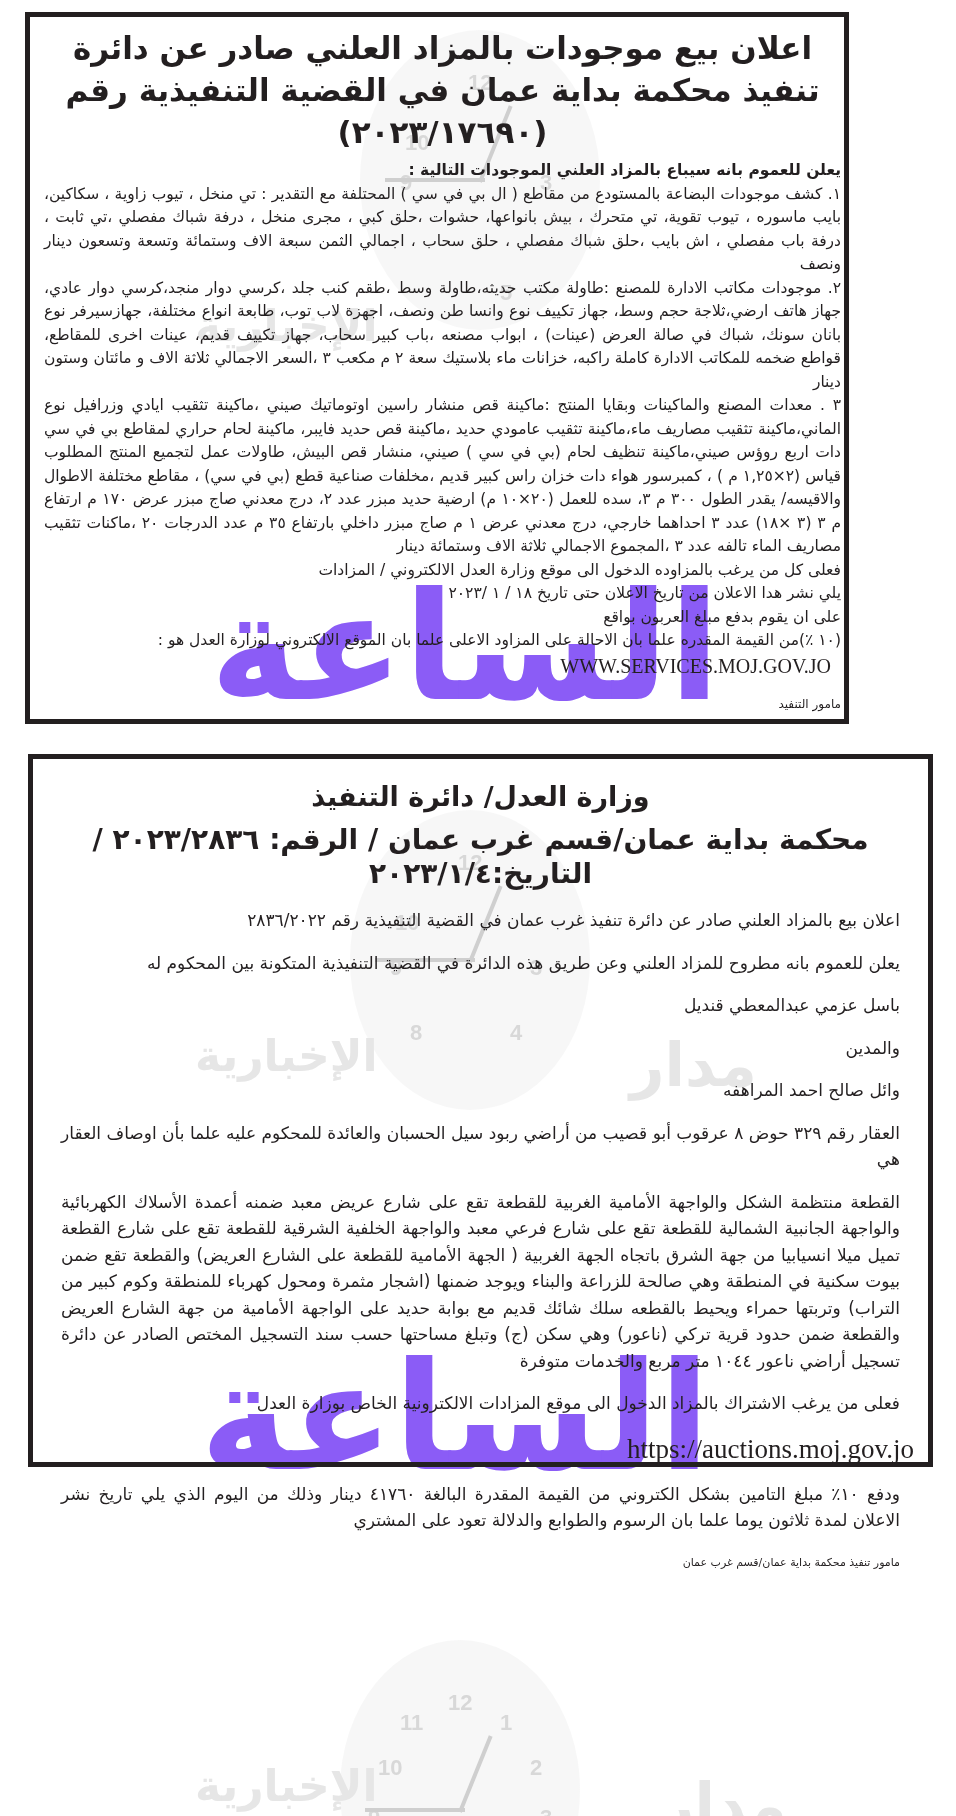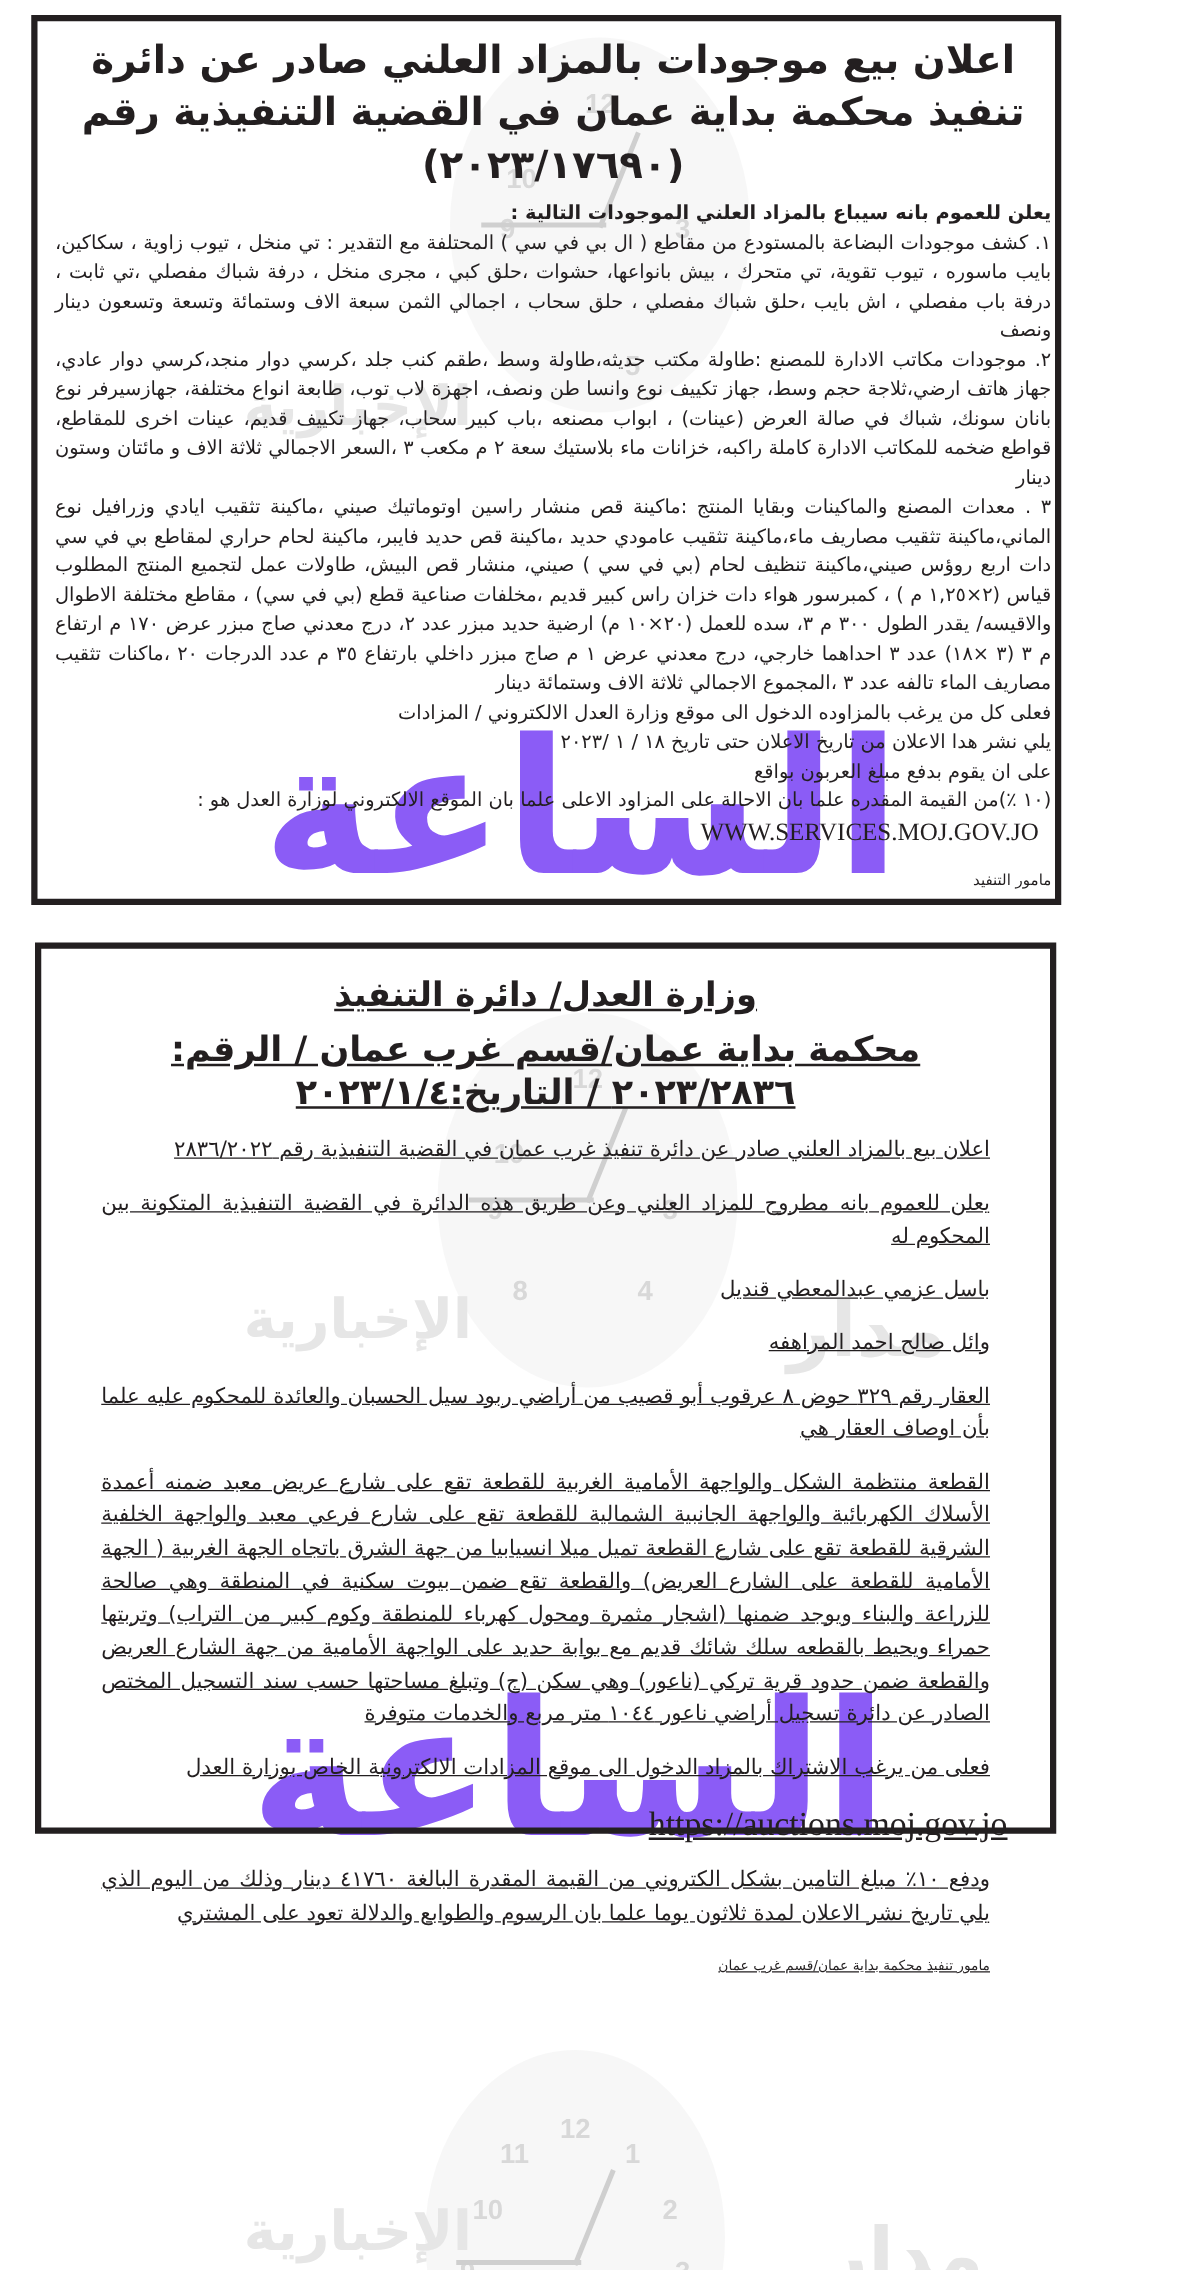--- a/index.html
+++ b/index.html
@@ -12,21 +12,21 @@
   .wm-clock { position: absolute; width: 240px; height: 300px; border-radius: 50%;
     background: radial-gradient(ellipse at center, #f7f7f7 0%, #f7f7f7 72%, #fde9d6 74%, #fbd9b8 82%, #fdeede 90%, rgba(255,255,255,0) 100%); }
   .wm-clock .num { position: absolute; font-family: "Liberation Sans", sans-serif; font-weight: bold; color: #d8d8d8; font-size: 22px; }
   .wm-clock .hand-h { position: absolute; left: 25px; top: 148px; width: 100px; height: 4px; background: #cfcfcf; }
   .wm-clock .hand-m { position: absolute; left: 118px; top: 70px; width: 4px; height: 82px; background: #cfcfcf; transform: rotate(22deg); transform-origin: bottom center; }
   .wm-big { position: absolute; font-family: "DejaVu Sans", sans-serif; font-weight: bold; color: #8b5cf6; }
   .wm-small { position: absolute; font-family: "DejaVu Sans", sans-serif; font-weight: bold; color: #e6e6e6; }
 
   .box { position: absolute; background: rgba(255,255,255,0.0); border: 5px solid #231f20; box-sizing: border-box; z-index: 1; direction: rtl; }
   .box1 { left: 25px; top: 12px; width: 824px; height: 712px; padding: 8px 3px 8px 14px; }
-  .box2 { left: 28px; top: 754px; width: 817px; height: 713px; padding: 10px 32px; text-decoration: underline; }
+  .box2 { left: 28px; top: 754px; width: 905px; height: 713px; padding: 10px 12px; }
 
   .title1 { font-family: "DejaVu Sans", sans-serif; font-weight: bold; font-size: 31px; line-height: 42px; text-align: center; margin: 2px 0 6px 0; }
   .p { font-family: "DejaVu Sans", sans-serif; font-size: 15.5px; line-height: 23.5px; margin: 0; text-align: justify; text-align-last: right; }
   .p.bold { font-weight: bold; }
   .url1 { font-family: "Liberation Serif", serif; font-size: 20px; line-height: 26px; direction: ltr; text-align: right; padding-right: 10px; margin: 0; }
   .sig1 { font-size: 12px; text-align: left; margin-top: 14px; padding-left: 6px; }
 
   .title2 { font-weight: bold; font-size: 27px; line-height: 44px; text-align: center; margin: 6px 0 4px; }
   .subtitle2 { font-weight: bold; font-size: 28px; line-height: 34px; text-align: center; margin: 0 0 10px; }
   .p2 { font-family: "DejaVu Sans", sans-serif; font-size: 17px; line-height: 26.5px; margin: 16px; text-align: justify; text-align-last: right; }
@@ -89,20 +89,21 @@
   <p class="url1">WWW.SERVICES.MOJ.GOV.JO</p>
   <p class="p sig1">مامور التنفيد</p>
 </section>
 
 <section class="box box2">
   <h1 class="title2">وزارة العدل/ دائرة التنفيذ</h1>
   <h2 class="subtitle2">محكمة بداية عمان/قسم غرب عمان / الرقم: ٢٠٢٣/٢٨٣٦ / التاريخ:٢٠٢٣/١/٤</h2>
   <p class="p2">اعلان بيع بالمزاد العلني صادر عن دائرة تنفيذ غرب عمان في القضية التنفيذية رقم ٢٨٣٦/٢٠٢٢</p>
   <p class="p2">يعلن للعموم بانه مطروح للمزاد العلني وعن طريق هذه الدائرة في القضية التنفيذية المتكونة بين المحكوم له</p>
   <p class="p2">باسل عزمي عبدالمعطي قنديل</p>
+  <p class="p2">والمدين</p>
   <p class="p2">وائل صالح احمد المراهفه</p>
   <p class="p2">العقار رقم ٣٢٩ حوض ٨ عرقوب أبو قصيب من أراضي ربود سيل  الحسبان والعائدة للمحكوم عليه علما بأن اوصاف العقار هي</p>
   <p class="p2">القطعة منتظمة الشكل والواجهة الأمامية الغربية للقطعة تقع على شارع عريض معبد ضمنه أعمدة الأسلاك الكهربائية والواجهة الجانبية الشمالية للقطعة تقع على شارع فرعي معبد والواجهة الخلفية الشرقية للقطعة تقع على شارع القطعة تميل ميلا انسيابيا  من جهة الشرق باتجاه الجهة الغربية ( الجهة الأمامية للقطعة على الشارع العريض) والقطعة تقع ضمن بيوت سكنية في المنطقة وهي صالحة للزراعة والبناء ويوجد ضمنها (اشجار مثمرة ومحول كهرباء للمنطقة وكوم كبير من التراب) وتربتها حمراء ويحيط بالقطعه سلك شائك قديم مع بوابة حديد على الواجهة الأمامية من جهة الشارع العريض والقطعة ضمن حدود قرية تركي (ناعور) وهي سكن (ج) وتبلغ مساحتها حسب سند التسجيل المختص الصادر عن دائرة تسجيل أراضي ناعور ١٠٤٤ متر مربع  والخدمات متوفرة</p>
   <p class="p2">فعلى من يرغب الاشتراك بالمزاد الدخول الى موقع المزادات الالكترونية الخاص بوزارة العدل</p>
   <p class="url2">https://auctions.moj.gov.jo</p>
   <p class="p2">ودفع ١٠٪ مبلغ التامين بشكل الكتروني من القيمة المقدرة  البالغة ٤١٧٦٠ دينار وذلك من اليوم الذي  يلي تاريخ نشر الاعلان لمدة ثلاثون يوما علما بان الرسوم والطوابع والدلالة تعود على المشتري</p>
   <p class="p2 sig2">مامور تنفيذ محكمة بداية عمان/قسم غرب عمان</p>
 </section>
 
 </body></html>

